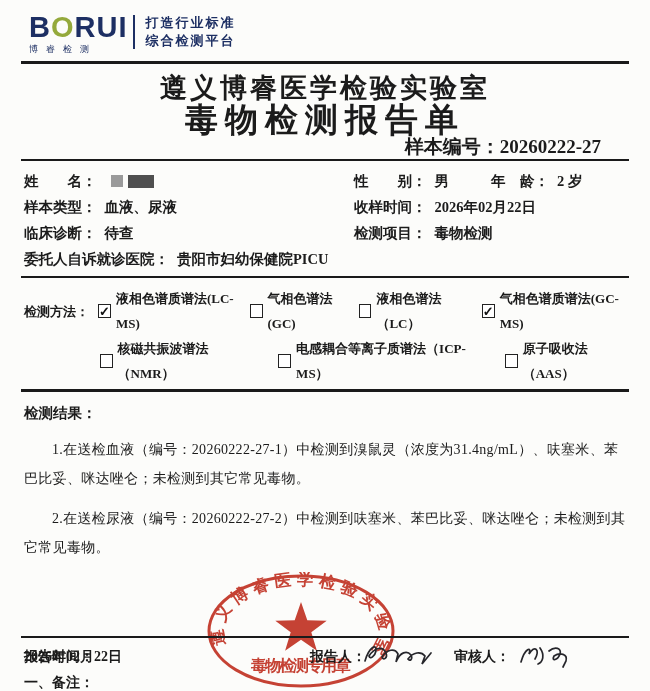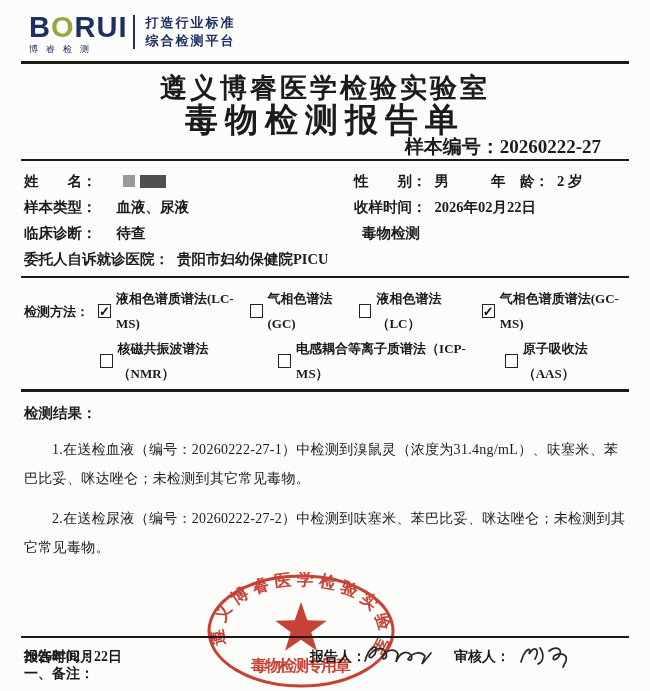--- a/index.html
+++ b/index.html
@@ -27,21 +27,21 @@
   
   .title1{margin-top:7px; text-align:center; font-size:27px; font-weight:bold; letter-spacing:3px; line-height:34px;}
   .title2{text-align:center; font-size:33px; font-weight:bold; letter-spacing:7px; line-height:31px;}
   .sample-line{
     margin:2px 21px 0; text-align:right; padding:0 28px 4px 0;
     font-size:19px; font-weight:bold; border-bottom:2.5px solid #1a1a1a; line-height:17px;
   }
   
   .info{margin:0 21px; padding:7px 3px 4px; border-bottom:2px solid #1a1a1a; font-size:14.5px; font-weight:bold;}
   .info-row{display:flex; line-height:26px;}
-  .cell-l{flex:0 0 330px; display:flex;gap:12px;}
+  .cell-l{flex:0 0 330px; display:flex;}
   .cell-r{flex:1; display:flex;}
   .lbl{white-space:pre;}
   .val{white-space:pre; margin-left:8px;}
   .age-group{margin-left:42px; display:flex;}
   .redact{display:flex; align-items:center; gap:5px; margin-left:14px;}
   .redact .b1{width:12px; height:12px; background:#9a9a9a;}
   .redact .b2{width:26px; height:13px; background:#4f4f4f;}
   
   .methods{margin:0 21px; padding:8px 3px 3px; border-bottom:3px solid #1a1a1a; font-size:13px; font-weight:bold;}
   .methods-row{display:flex; align-items:center; line-height:25px; gap:9px;}
@@ -58,21 +58,21 @@
   .results p{margin-top:11px; text-indent:2em; line-height:29px; font-size:14px; letter-spacing:0.3px;}
   
   .footer{
     position:absolute; left:21px; right:21px; bottom:0; height:55px;
     border-top:2.5px solid #1a1a1a;
   }
   .footer span{position:absolute; font-size:14px; font-weight:bold; white-space:nowrap;}
   .f-time{left:3px; top:10px;}
   .f-reporter{left:289px; top:10px;}
   .f-reviewer{left:433px; top:10px;}
-  .f-remark{left:3px; top:27px;}
+  .f-remark{left:3px; top:36px;}
   .sig{position:absolute;}
   .sig-1{left:338px; top:1px;}
   .sig-2{left:495px; top:3px;}
   
   .stamp{
     position:absolute; left:203px; top:572px; width:196px; height:119px;
     mix-blend-mode:multiply; opacity:.93; pointer-events:none;
   }
   .stamp .red-stroke{fill:none; stroke:var(--stamp_red); stroke-width:3;}
   .stamp .red-fill{fill:var(--stamp_red);}
@@ -128,20 +128,21 @@
         <span class="lbl">收样时间：</span>
         <span class="val">2026年02月22日</span>
       </div>
     </div>
     <div class="info-row">
       <div class="cell-l">
         <span class="lbl">临床诊断：</span>
         <span class="val">待查</span>
       </div>
       <div class="cell-r">
+        <span class="lbl">检测项目：</span>
         <span class="val">毒物检测</span>
       </div>
     </div>
     <div class="info-row">
       <div style="display:flex;">
         <span class="lbl">委托人自诉就诊医院：</span>
         <span class="val">贵阳市妇幼保健院PICU</span>
       </div>
     </div>
   </div>

